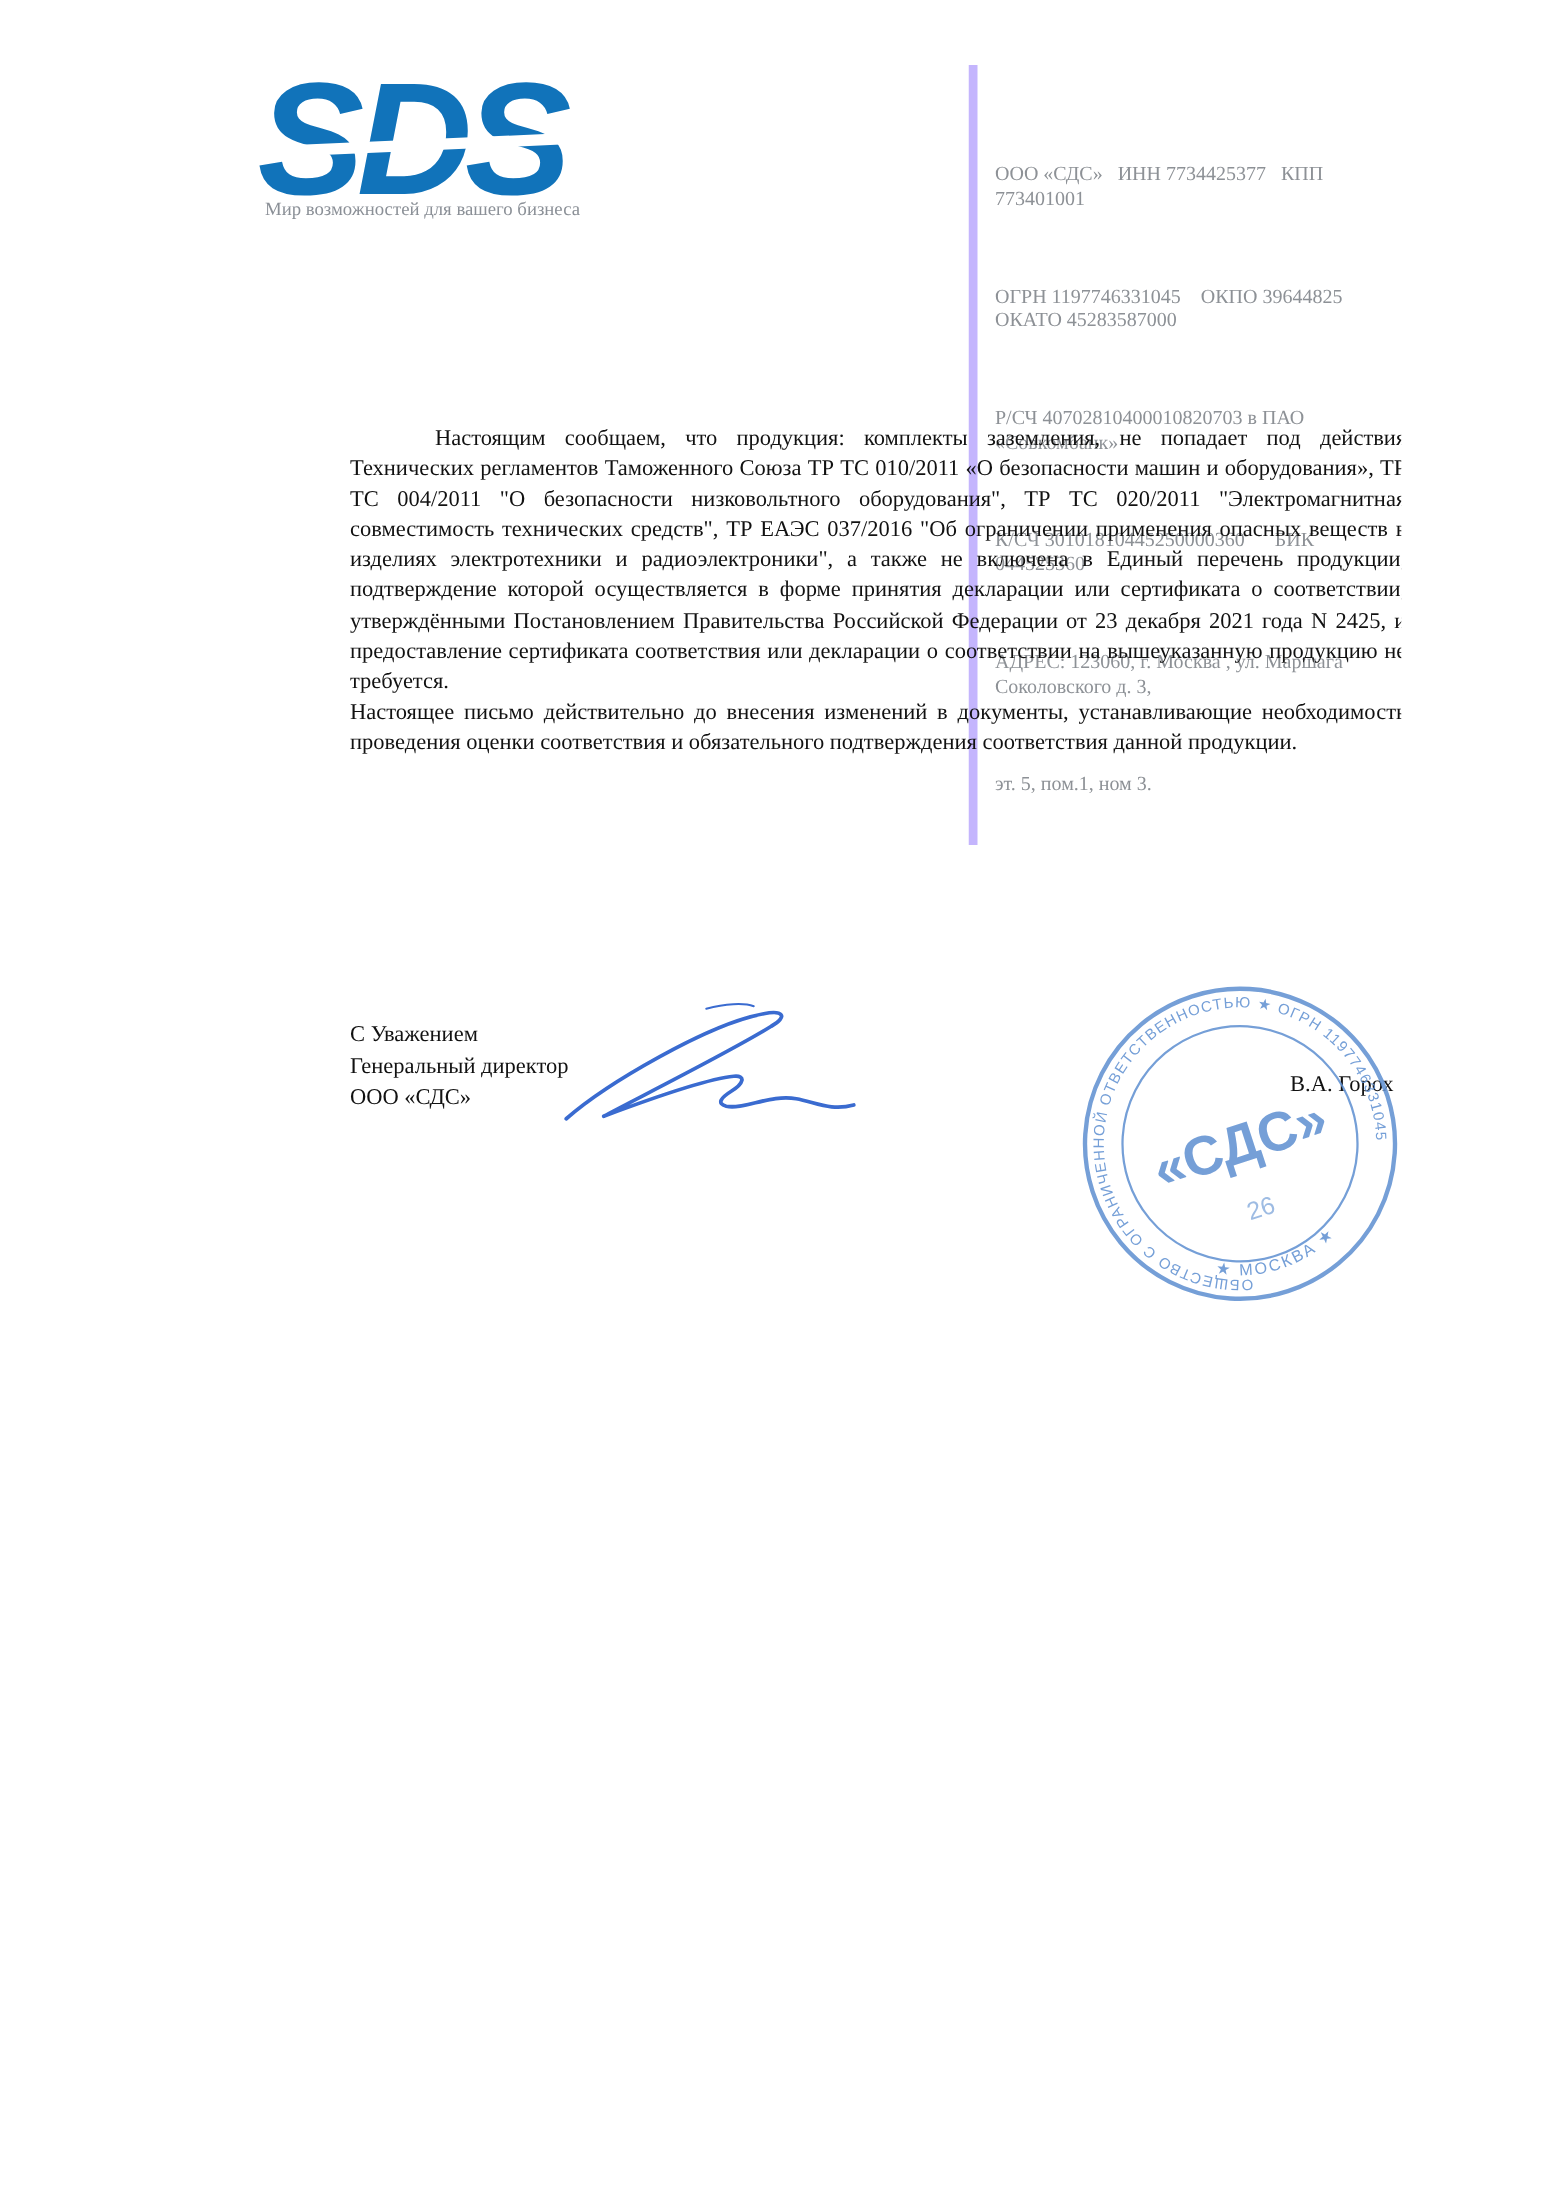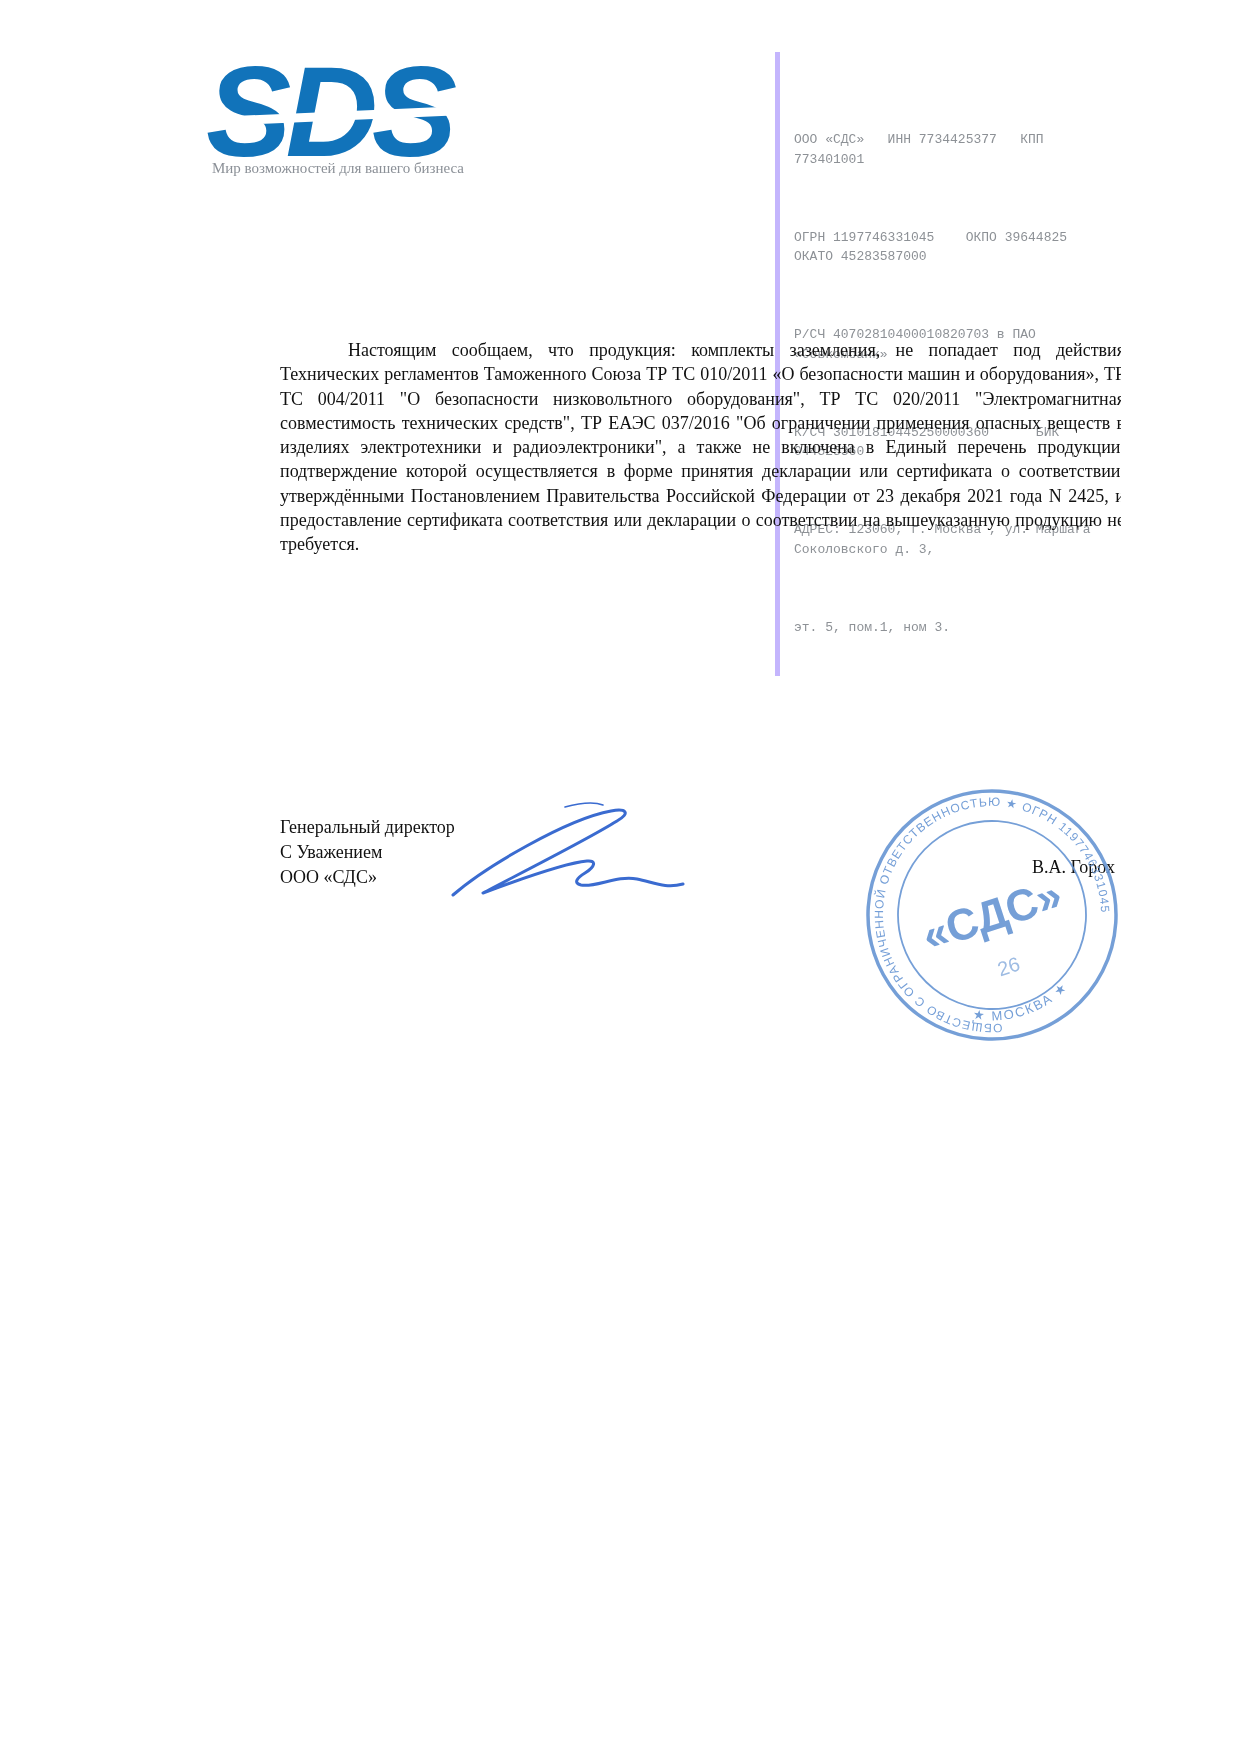--- a/index.html
+++ b/index.html
@@ -21,22 +21,22 @@
   .logo::after {
     content:""; position:absolute; left:-6px; right:-2px; top:64px; height:9px;
     background:#ffffff; transform:rotate(-2.5deg);
   }
   .tagline {
     position:absolute; left:92px; top:112px;
     font-family:Liberation Serif, serif; font-size:15px; color:#8b9097;
   }
   .details {
     position:absolute; left:655px; top:4px;
-    border-left:5px solid #c4b5fd; padding-left:14px;
-    font-family:Liberation Mono, monospace; font-size:13px;
+    border-left:7px solid #c4b5fd; padding-left:14px;
+    font-family:Liberation Serif, serif; font-size:16px;
     line-height:19.5px; color:#8d9196; white-space:pre-wrap;
   }
 
   
   .letter { position:absolute; left:160px; top:312px; width:845px; }
   .recipient { text-align:right; font-size:18px; line-height:26px; }
   .letter-title {
     margin:46px 0 0 0; text-align:center; font-size:18.5px;
     font-weight:normal;
   }
@@ -86,29 +86,30 @@
       </div>
   </header>
 
   <main class="letter">
 
 
     <div class="body-text">
 
         <p class="indent">Настоящим сообщаем, что продукция: комплекты заземления, не попадает под действия Технических регламентов Таможенного Союза ТР ТС 010/2011 «О безопасности  машин и оборудования», ТР ТС 004/2011 "О безопасности низковольтного оборудования", ТР ТС 020/2011 "Электромагнитная совместимость технических средств", ТР ЕАЭС 037/2016 "Об ограничении применения опасных веществ в изделиях электротехники и радиоэлектроники", а также не включена в Единый перечень продукции, подтверждение которой осуществляется в форме принятия декларации или сертификата о соответствии, утверждёнными Постановлением Правительства Российской Федерации от 23 декабря 2021 года N 2425, и предоставление сертификата соответствия или декларации о соответствии на вышеуказанную продукцию не требуется.</p>
 
+        <p>Настоящее письмо действительно до внесения изменений в документы, устанавливающие необходимость проведения оценки соответствия и обязательного подтверждения соответствия данной продукции.</p>
       </div>
   </main>
 
   <div class="sign-area">
     <div class="signoff">
 
+        <div>С Уважением</div>
+
         <div>Генеральный директор</div>
-
-        <div>С Уважением</div>
 
         <div>ООО «СДС»</div>
       </div>
 
     <svg class="signature-svg" width="260" height="120" viewBox="0 0 260 120">
       <path d="M 8,98 C 40,70 122,22 166,14 C 181,11 186,16 172,24 C 140,44 60,84 38,96 C 70,84 120,66 142,64 C 152,63 150,70 140,76 C 132,81 128,86 136,88 C 150,91 172,78 192,82 C 208,85 220,92 238,87" fill="none" stroke="#3a6bd0" stroke-width="3" stroke-linecap="round" stroke-linejoin="round"></path>
       <path d="M 120,10 C 135,6 150,5 158,8" fill="none" stroke="#3a6bd0" stroke-width="1.6" stroke-linecap="round"></path>
     </svg>
 
     <div class="signer-name">В.А. Горох</div>

